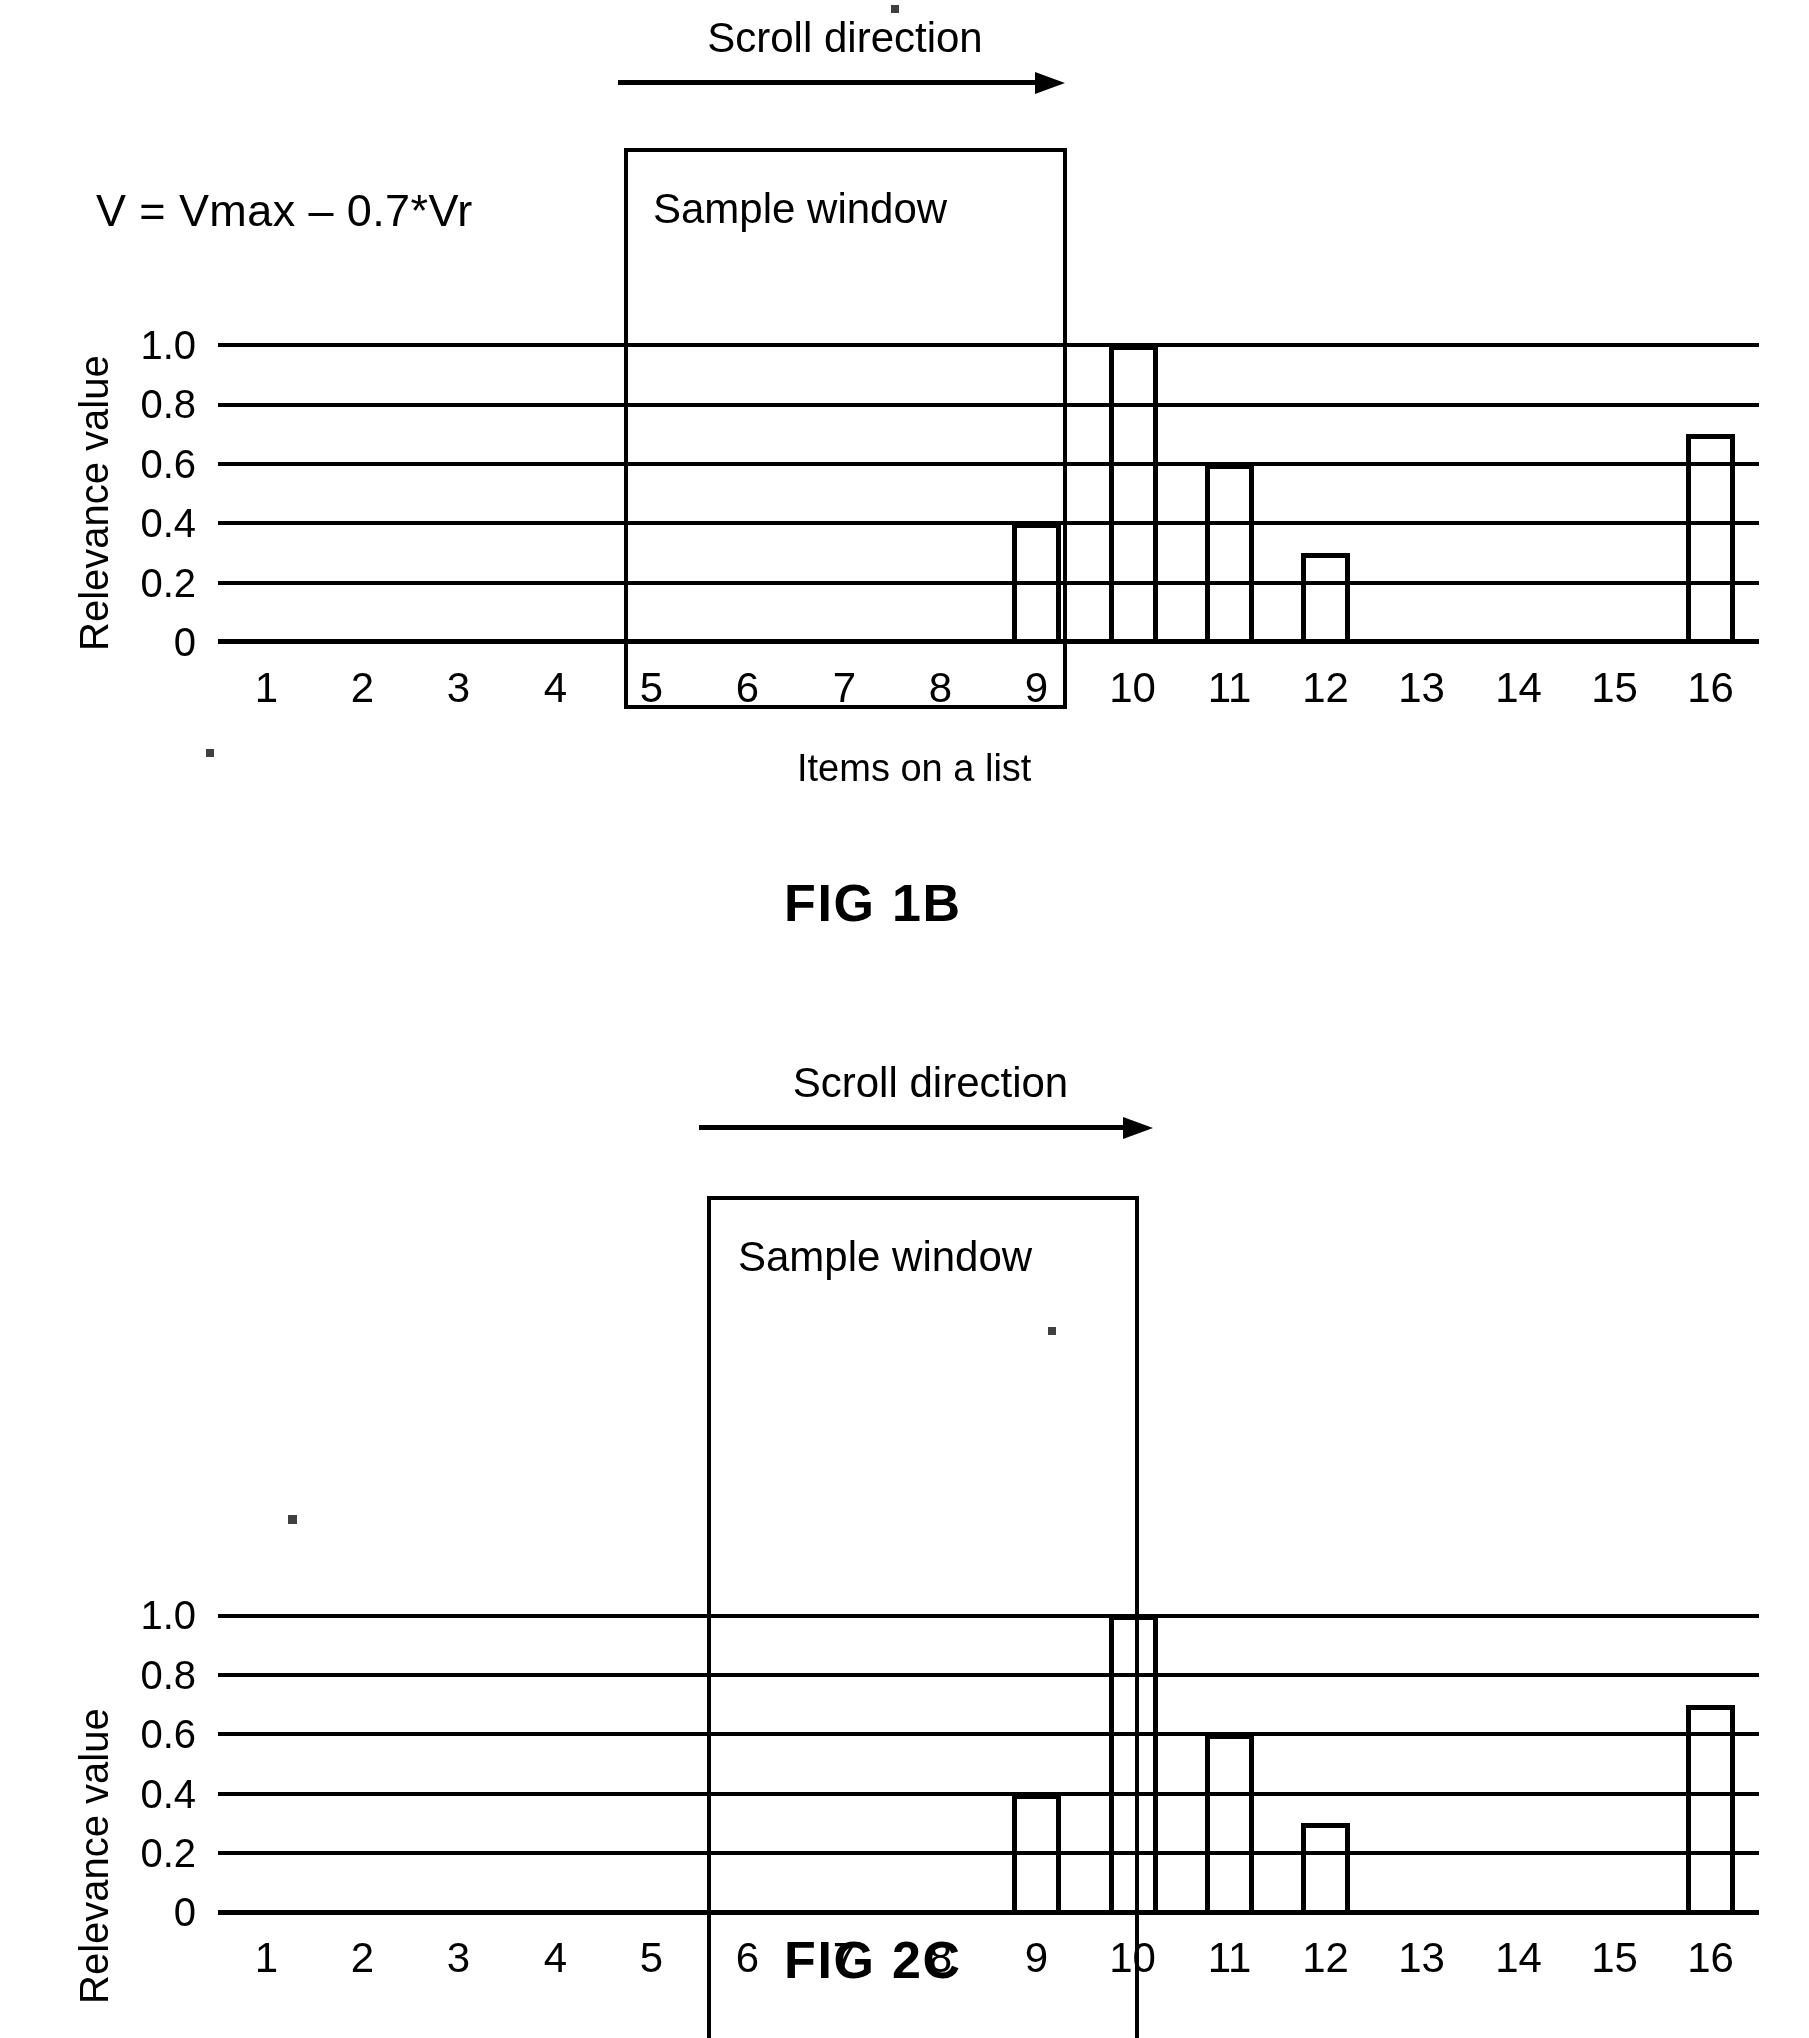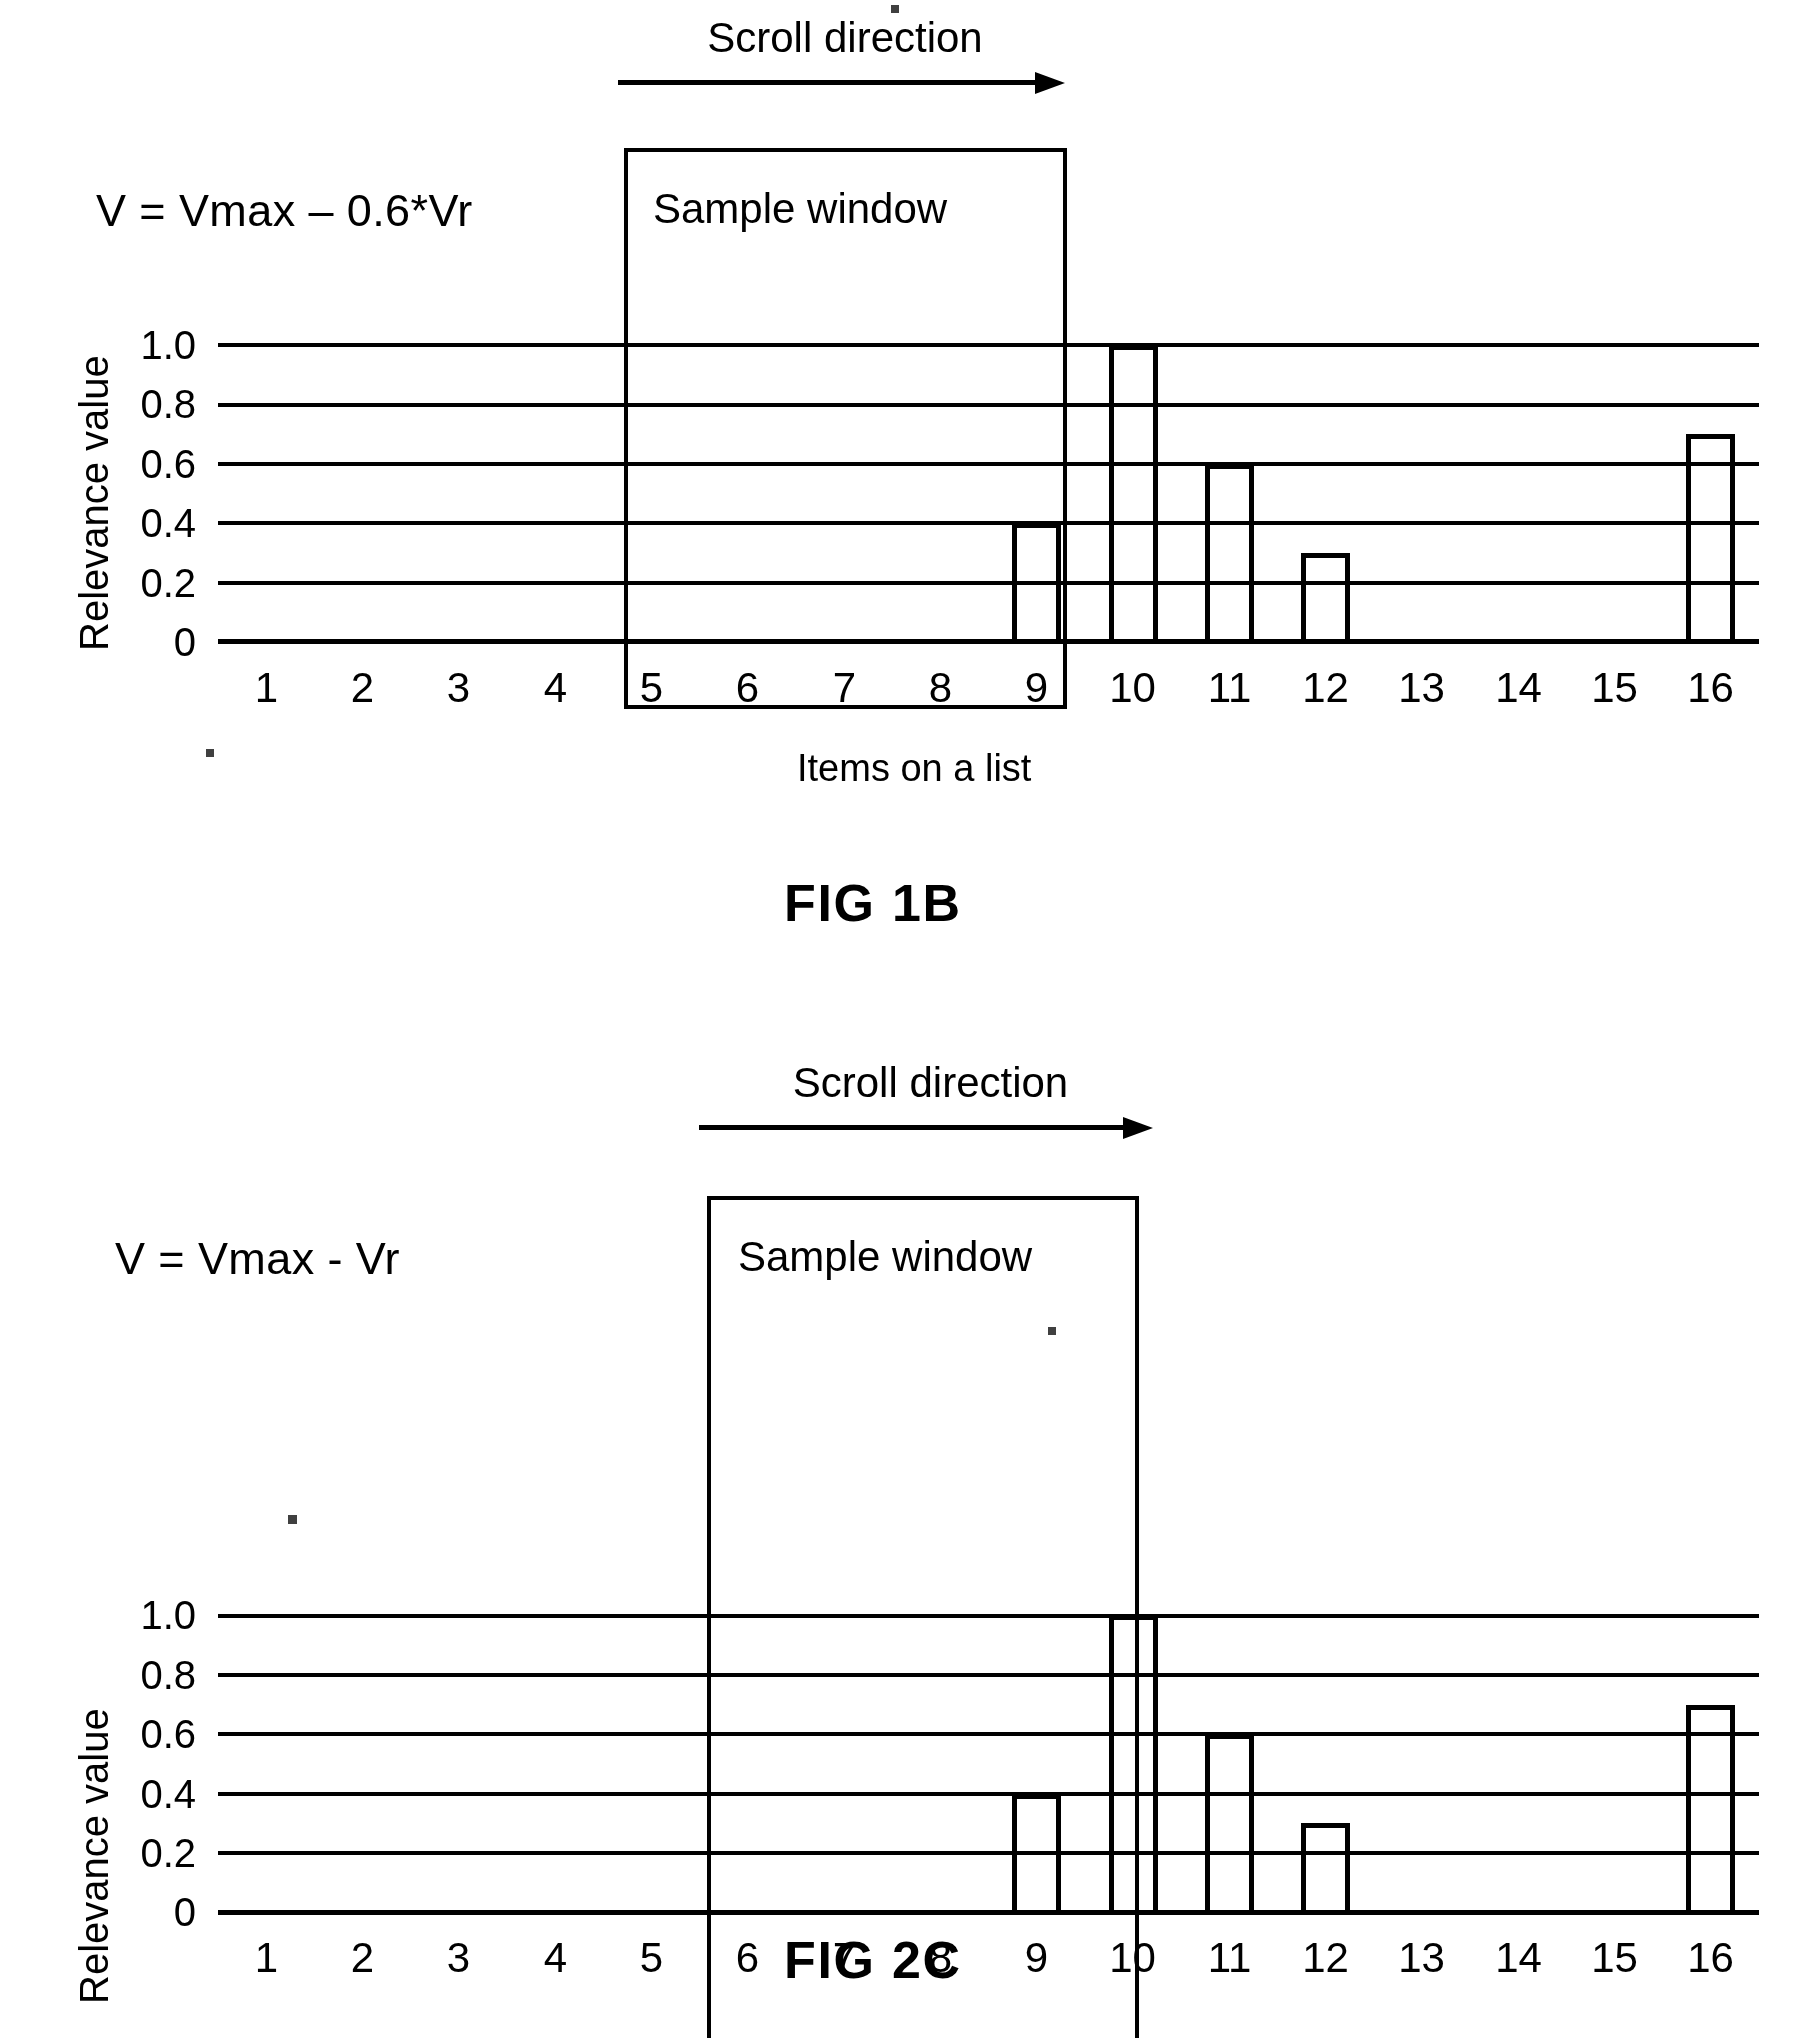--- a/index.html
+++ b/index.html
@@ -143,21 +143,21 @@
     position: absolute;
     background: #000;
     opacity: 0.75;
   }
 </style>
 </head>
 <body>
 
 <div class="figure" id="figure-2b">
 
-  <div class="formula" style="left:96px; top:185px;">V = Vmax – 0.6*Vr</div>
+  <div class="formula" style="left:96px; top:185px;">V = Vmax – 0.7*Vr</div>
 
   <div class="scroll-block" style="left:618px; top:15.7px; width:454px;">
     <div class="scroll-label">Scroll direction</div>
     <div class="scroll-arrow">
       <div class="shaft" style="width:419px;"></div>
       <div class="head" style="left:417px;"></div>
     </div>
   </div>
 
   <div class="sample-window" style="left:624px; top:148px; width:443px; height:561px;"></div>
@@ -204,21 +204,20 @@
   <div class="x-axis-title" style="left:797px; top:747px;">Items on a list</div>
 
   <div class="fig-caption" style="left:784px; top:873px;">FIG 1B</div>
 
   <div class="speck" style="left:891px; top:5.2px; width:7.9px; height:7.9px;"></div>
   <div class="speck" style="left:206px; top:749px; width:7.9px; height:7.9px;"></div>
 </div>
 
 <div class="figure" id="figure-2c">
 
-  <div class="formula" style="left:115px; top:194px;">V = Vmax - Vr</div>
 
   <div class="scroll-block" style="left:699px; top:22px; width:463px;">
     <div class="scroll-label">Scroll direction</div>
     <div class="scroll-arrow">
       <div class="shaft" style="width:426px;"></div>
       <div class="head" style="left:424px;"></div>
     </div>
   </div>
 
   <div class="sample-window" style="left:707px; top:157px; width:432px; height:869px;"></div>

